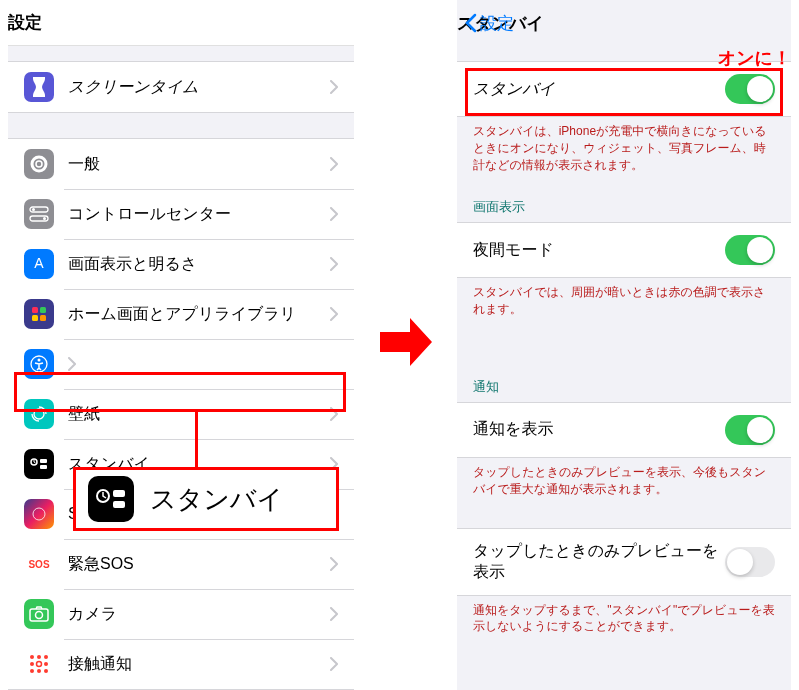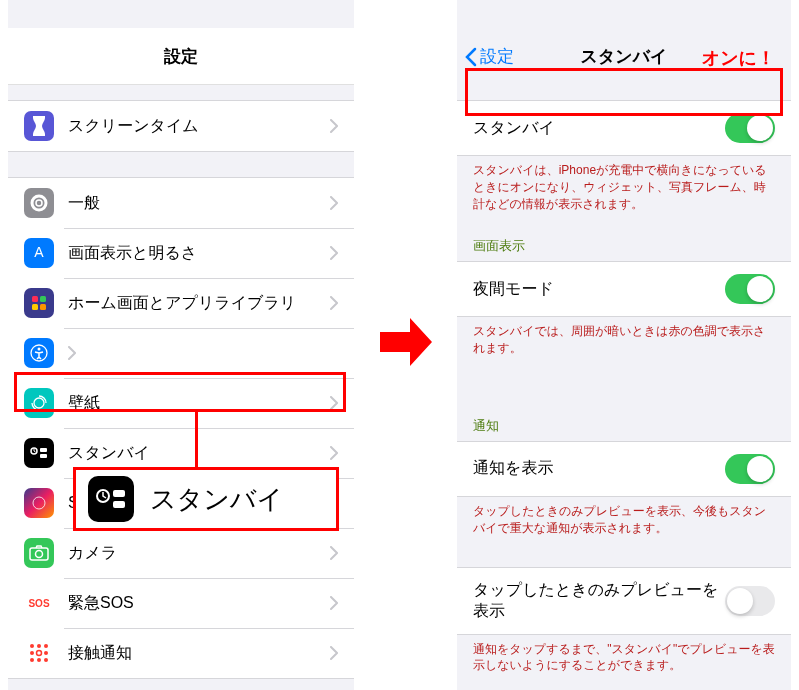--- a/index.html
+++ b/index.html
@@ -14,46 +14,44 @@
     .screen {
       position: absolute;
       background: #f2f2f7;
       overflow: hidden;
     }
     .screen-left { left: 8px; top: 0; width: 346px; height: 690px; }
     .screen-right { left: 457px; top: 0; width: 334px; height: 690px; }
 
     .nav {
       background: #ffffff;
-      height: 57px;
+      height: 46px;
       position: relative;
       display: flex;
       align-items: center;
-      justify-content: center;
       border-bottom: 0.5px solid #e0e0e0;
-      margin-top: 28px;
     }
     .nav-title { font-size: 17px; font-weight: 600; color: #000; }
     .nav-back {
       position: absolute;
       left: 8px;
       display: flex;
       align-items: center;
       gap: 3px;
       color: #007aff;
       font-size: 17px;
       cursor: pointer;
     }
 
     .content { padding: 0; }
     .group { margin-top: 25px; border-top: 0.5px solid #d6d6da; border-bottom: 0.5px solid #d6d6da; }
-    .group.first { margin-top: 15px; }
+    .group.first { margin-top: 15px; font-style: italic; }
     .group-header {
       font-size: 13px;
-      color: #4d7c0f;
+      color: #0f766e;
       padding: 0 16px 6px;
       margin-top: 25px;
     }
     .group-footer {
       font-size: 12px;
       color: #b91c1c;
       padding: 6px 16px 0;
       line-height: 1.4;
     }
     .row {
@@ -139,21 +137,21 @@
     .arrow {
       position: absolute;
       left: 378px;
       top: 314px;
       width: 56px;
       height: 56px;
     }
     .arrow svg { width: 100%; height: 100%; }
     .annotation {
       position: absolute;
-      right: 24px;
+      right: 8px;
       top: 46px;
       color: #ff0000;
       font-size: 18px;
       font-weight: bold;
       z-index: 110;
     }
     .connector {
       position: absolute;
       left: 195px;
       top: 411px;
@@ -213,20 +211,34 @@
 
     <div class="group">
       <div class="row">
         <div class="row-icon ic-gear">
           <svg width="20" height="20" viewBox="0 0 20 20">
               <circle cx="10" cy="10" r="7" fill="none" stroke="#fff" stroke-width="3"></circle>
               <circle cx="10" cy="10" r="3" fill="none" stroke="#fff" stroke-width="1.5"></circle>
             </svg>
         </div>
         <div class="row-label">一般</div>
+        <svg class="chevron" width="8" height="14" viewBox="0 0 8 14">
+            <path d="M1 1l6 6-6 6" stroke="#c7c7cc" stroke-width="2" fill="none" stroke-linecap="round"></path>
+          </svg>
+      </div>
+      <div class="row">
+        <div class="row-icon ic-switch">
+          <svg width="20" height="16" viewBox="0 0 20 16">
+              <rect x="1" y="1" width="18" height="5" rx="2.5" fill="none" stroke="#fff" stroke-width="1.3"></rect>
+              <circle cx="4.5" cy="3.5" r="1.5" fill="#fff"></circle>
+              <rect x="1" y="10" width="18" height="5" rx="2.5" fill="none" stroke="#fff" stroke-width="1.3"></rect>
+              <circle cx="15.5" cy="12.5" r="1.5" fill="#fff"></circle>
+            </svg>
+        </div>
+        <div class="row-label">コントロールセンター</div>
         <svg class="chevron" width="8" height="14" viewBox="0 0 8 14">
             <path d="M1 1l6 6-6 6" stroke="#c7c7cc" stroke-width="2" fill="none" stroke-linecap="round"></path>
           </svg>
       </div>
       <div class="row">
         <div class="row-icon ic-brightness">
           <svg width="18" height="18" viewBox="0 0 18 18">
               <text x="9" y="13" font-size="14" text-anchor="middle" fill="#fff">A</text>
             </svg>
         </div>
@@ -293,35 +305,35 @@
           <svg width="20" height="20" viewBox="0 0 20 20">
               <circle cx="10" cy="10" r="6" fill="none" stroke="#fff" stroke-width="1" opacity="0.8"></circle>
             </svg>
         </div>
         <div class="row-label">Siriと検索</div>
         <svg class="chevron" width="8" height="14" viewBox="0 0 8 14">
             <path d="M1 1l6 6-6 6" stroke="#c7c7cc" stroke-width="2" fill="none" stroke-linecap="round"></path>
           </svg>
       </div>
       <div class="row">
+        <div class="row-icon ic-sos">SOS</div>
+        <div class="row-label">緊急SOS</div>
+        <svg class="chevron" width="8" height="14" viewBox="0 0 8 14">
+            <path d="M1 1l6 6-6 6" stroke="#c7c7cc" stroke-width="2" fill="none" stroke-linecap="round"></path>
+          </svg>
+      </div>
+      <div class="row">
         <div class="row-icon ic-camera">
           <svg width="20" height="16" viewBox="0 0 20 16">
               <rect x="1" y="3" width="18" height="12" rx="2" fill="none" stroke="#fff" stroke-width="1.5"></rect>
               <circle cx="10" cy="9" r="3.5" fill="none" stroke="#fff" stroke-width="1.5"></circle>
               <path d="M7 3l1-2h4l1 2" fill="none" stroke="#fff" stroke-width="1.5"></path>
             </svg>
         </div>
         <div class="row-label">カメラ</div>
-        <svg class="chevron" width="8" height="14" viewBox="0 0 8 14">
-            <path d="M1 1l6 6-6 6" stroke="#c7c7cc" stroke-width="2" fill="none" stroke-linecap="round"></path>
-          </svg>
-      </div>
-      <div class="row">
-        <div class="row-icon ic-sos">SOS</div>
-        <div class="row-label">緊急SOS</div>
         <svg class="chevron" width="8" height="14" viewBox="0 0 8 14">
             <path d="M1 1l6 6-6 6" stroke="#c7c7cc" stroke-width="2" fill="none" stroke-linecap="round"></path>
           </svg>
       </div>
       <div class="row">
         <div class="row-icon ic-exposure">
           <svg width="22" height="22" viewBox="0 0 22 22">
               <circle cx="4" cy="4" r="2" fill="#ff3b30"></circle>
               <circle cx="11" cy="4" r="2" fill="#ff3b30"></circle>
               <circle cx="18" cy="4" r="2" fill="#ff3b30"></circle>

